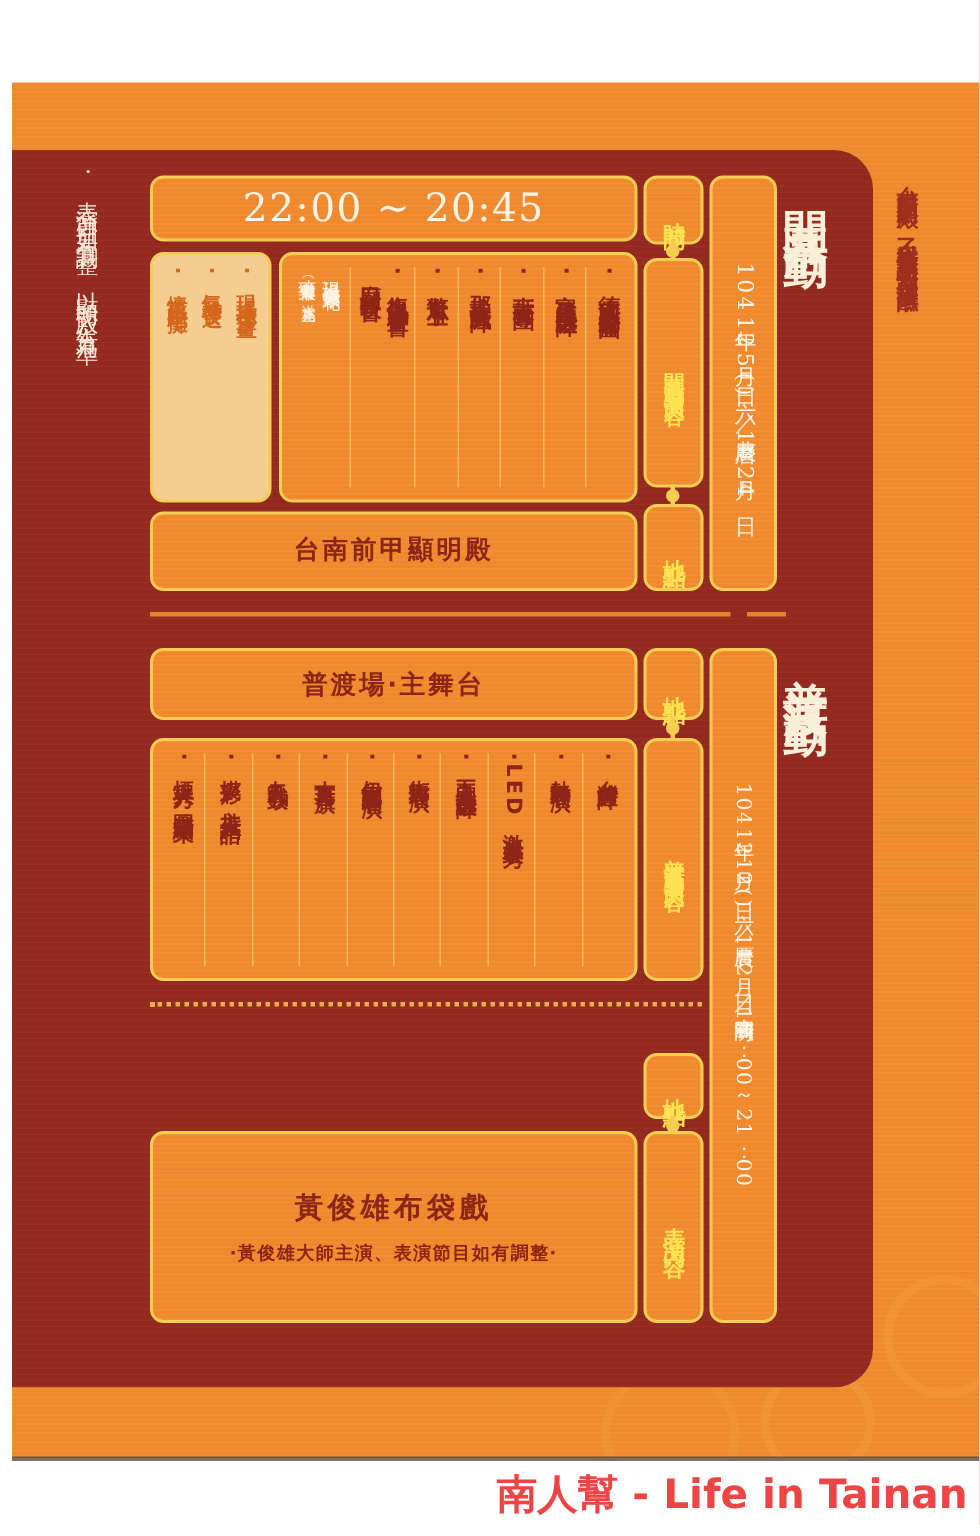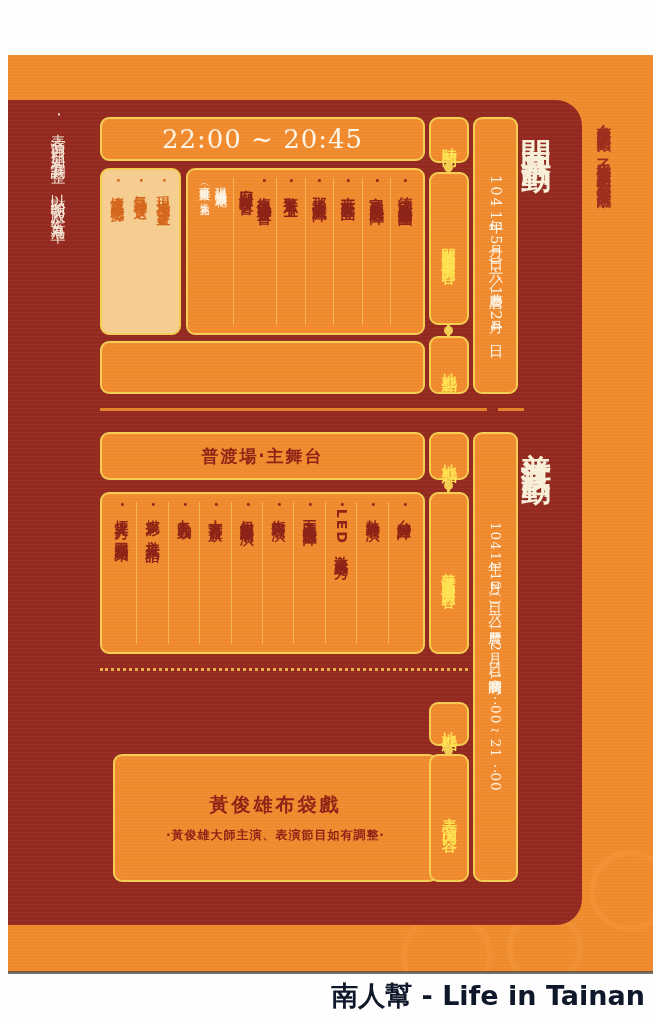--- a/index.html
+++ b/index.html
@@ -40,21 +40,21 @@
   .venue{flex-direction:column;line-height:1.55;}
   .venue .l1{color:#8e2418;font-weight:700;font-size:17px;letter-spacing:2px;}
   .venue .l2{color:#8e2418;font-weight:700;font-size:14.5px;letter-spacing:1px;}
   .divider{position:absolute;background:#e5832b;height:3px;}
   .dotted{position:absolute;border-top:3px dotted #e7af45;}
   .pudu-list .pcol .vtext{font-size:14px;letter-spacing:2px;}
   .puppet{flex-direction:column;color:#8e2418;text-align:center;}
   .puppet .t1{font-size:19px;font-weight:700;letter-spacing:3px;margin-bottom:9px;}
   .puppet .t2{font-size:16px;font-weight:700;letter-spacing:1px;margin-bottom:11px;}
   .puppet .t3{font-size:12px;font-weight:700;letter-spacing:1px;}
-  .credit{position:absolute;right:8px;top:978px;font-size:27px;font-weight:900;color:#0f172a;}
+  .credit{position:absolute;right:8px;top:978px;font-size:27px;font-weight:900;color:#ef4444;}
 </style>
 </head>
 <body>
 
 <div class="page">
 
 
   <div class="poster">
     <div class="ring" style="right:70px;bottom:-14px;width:64px;height:64px;"></div>
     <div class="ring" style="right:160px;bottom:-30px;width:80px;height:80px;border-color:rgba(246,150,60,.4);"></div>
@@ -107,20 +107,21 @@
           <span>廟口首映會</span></div>
       </div>
       <div class="pcol wide note">
         <div class="vtext"><span>現場提供免費爆米花、</span><br>
           <span>可樂</span><span class="small">（數量有限，送完為止）</span></div>
       </div>
     </div>
   </div>
 
   <div class="obox center venue" style="left:100px;top:341px;width:325px;height:53px;">
+    <div class="l1">台南前甲顯明殿</div>
   </div>
 
   <div class="obox center" style="left:429px;top:117px;width:40px;height:46px;">
     <div class="vtext label-y" style="font-size:15px;letter-spacing:4px;">時間</div>
   </div>
   <div class="connector" style="top:160px;height:14px;"></div>
   <div class="cdot" style="top:163px;"></div>
   <div class="obox center" style="left:429px;top:172px;width:40px;height:153px;">
     <div class="vtext label-y" style="font-size:14px;letter-spacing:3px;">開幕活動表演內容</div>
   </div>
@@ -172,21 +173,21 @@
         </div>
       <div class="pcol">
           <div class="vtext">‧煙火秀／圓滿結束</div>
         </div>
     </div>
   </div>
 
   <div class="dotted" style="left:100px;top:668px;width:368px;"></div>
 
 
-  <div class="obox center puppet" style="left:113px;top:754px;width:325px;height:128px;">
+  <div class="obox center puppet" style="left:100px;top:754px;width:325px;height:128px;">
     <div class="t1">黃俊雄布袋戲</div>
     <div class="t3">‧黃俊雄大師主演、表演節目如有調整‧</div>
   </div>
 
   <div class="obox center" style="left:429px;top:432px;width:40px;height:48px;">
     <div class="vtext label-y" style="font-size:15px;letter-spacing:4px;">地點</div>
   </div>
   <div class="connector" style="top:478px;height:16px;"></div>
   <div class="cdot" style="top:481px;"></div>
   <div class="obox center" style="left:429px;top:492px;width:40px;height:162px;">

